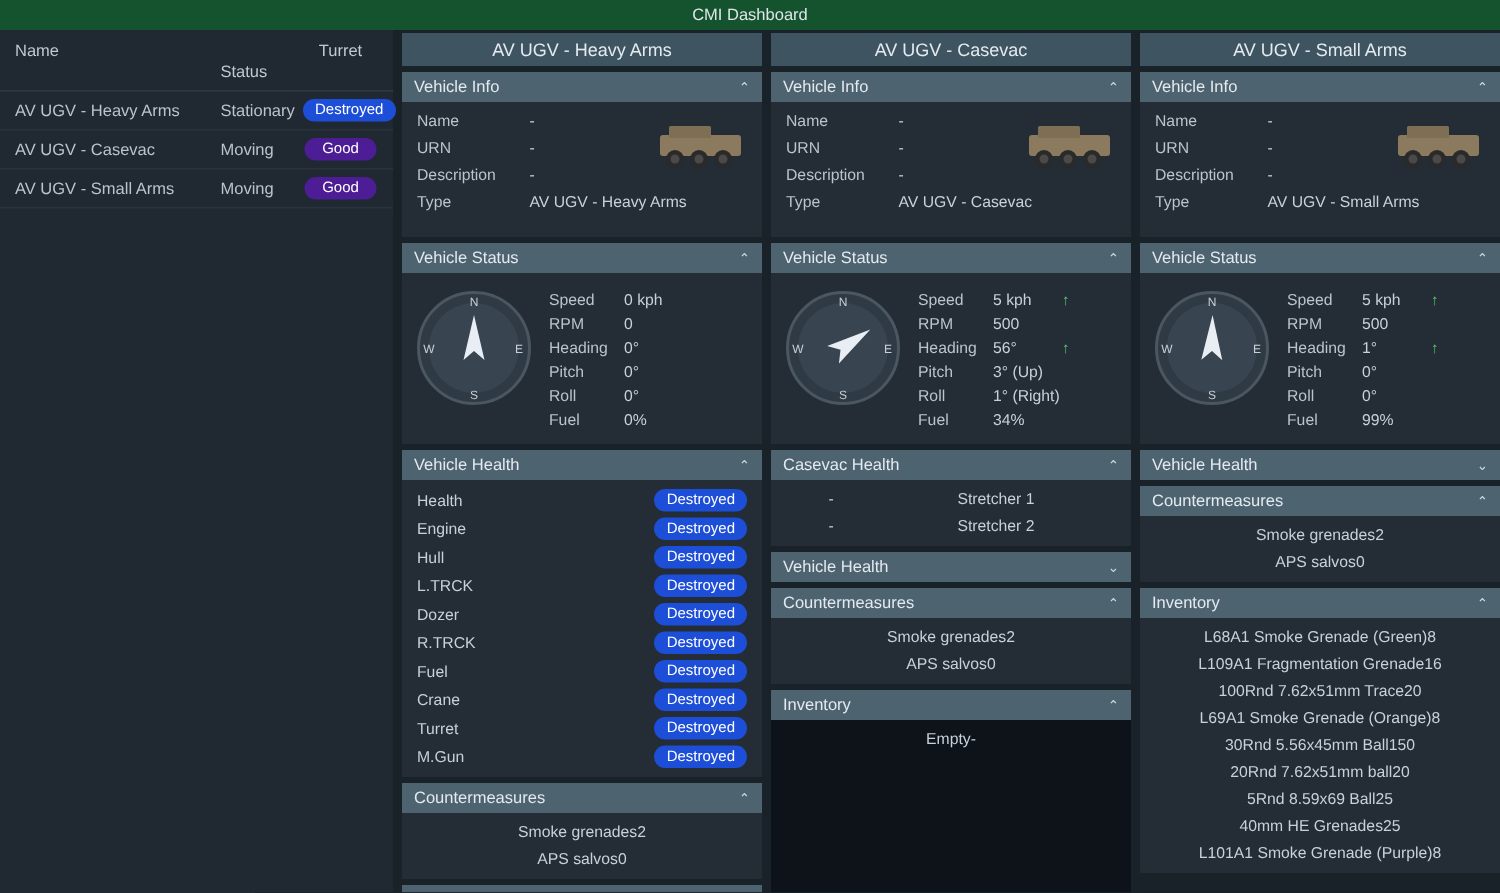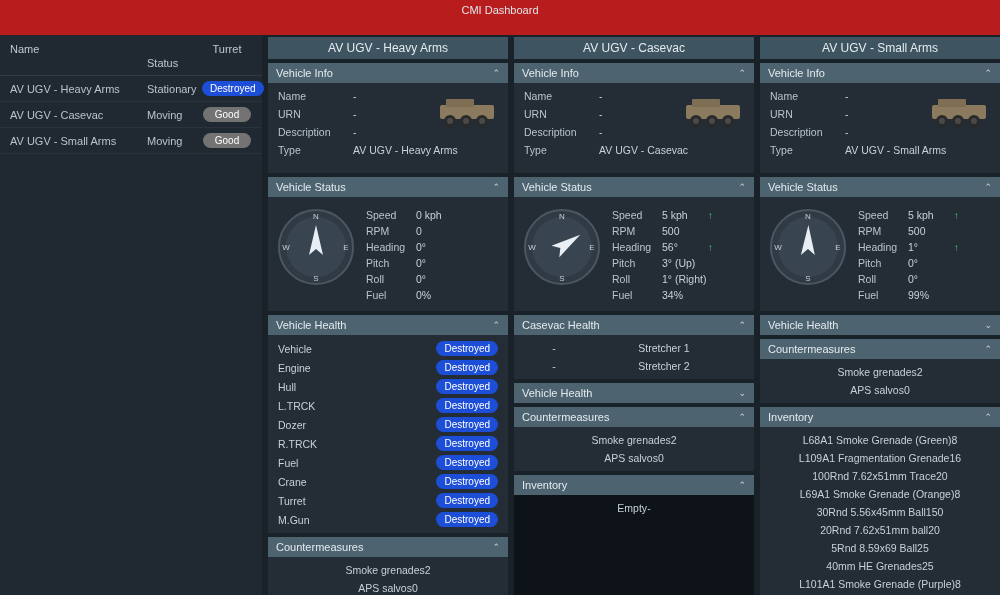--- a/index.html
+++ b/index.html
@@ -6,22 +6,22 @@
   body {
     width: 1000px;
     height: 595px;
     background: #1a2229;
     font-family: -apple-system, BlinkMacSystemFont, "Segoe UI", Arial, sans-serif;
     font-size: 11px;
     color: #c8d0d8;
     overflow: hidden;
   }
   .titlebar {
-    height: 35px;
-    background: #b91c1c;
+    height: 20px;
+    background: #14532d;
     color: #dfe6eb;
     text-align: center;
     line-height: 20px;
     font-size: 11px;
   }
   .main {
     display: flex;
     height: 575px;
   }
   .sidebar {
@@ -51,21 +51,21 @@
   .badge {
     display: inline-block;
     padding: 2px 8px;
     border-radius: 9px;
     font-size: 10px;
     color: #fff;
     min-width: 48px;
     text-align: center;
   }
   .badge-destroyed { background: #1d4ed8; }
-  .badge-good { background: #737373; }
+  .badge-good { background: #4c1d95; }
   .panels {
     flex: 1;
     display: flex;
     gap: 6px;
     padding: 2px 0 0 6px;
     overflow: hidden;
   }
   .panel {
     width: 240px;
     background: #1a2229;
@@ -281,21 +281,21 @@
                 </div>
               </div>
             </div>
           </div>
           <div class="section-header">
             <span>Vehicle Health</span>
             <span class="chevron">⌃</span>
           </div>
           <div class="section-body">
             <div class="health-row">
-              <span>Vehicle</span>
+              <span>Health</span>
               <span class="badge badge-destroyed">Destroyed</span>
             </div>
             <div class="health-row">
               <span>Engine</span>
               <span class="badge badge-destroyed">Destroyed</span>
             </div>
             <div class="health-row">
               <span>Hull</span>
               <span class="badge badge-destroyed">Destroyed</span>
             </div>

